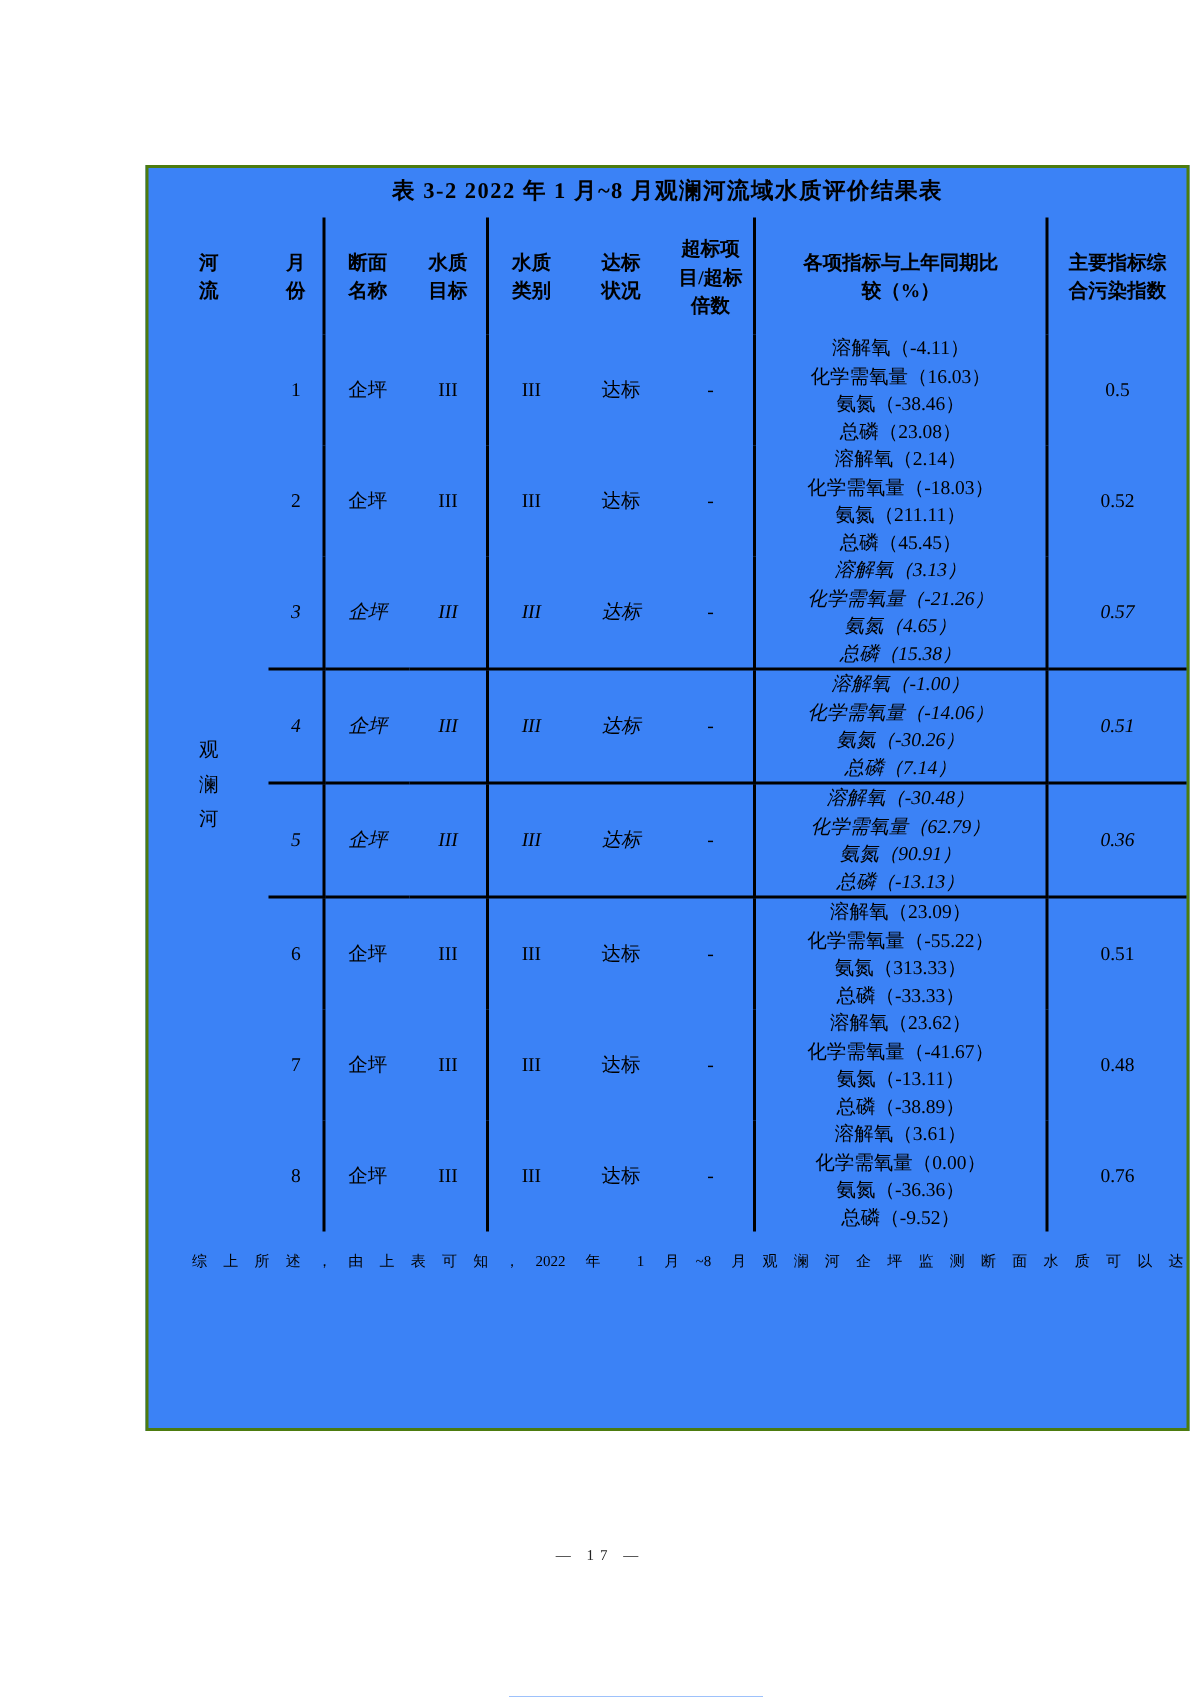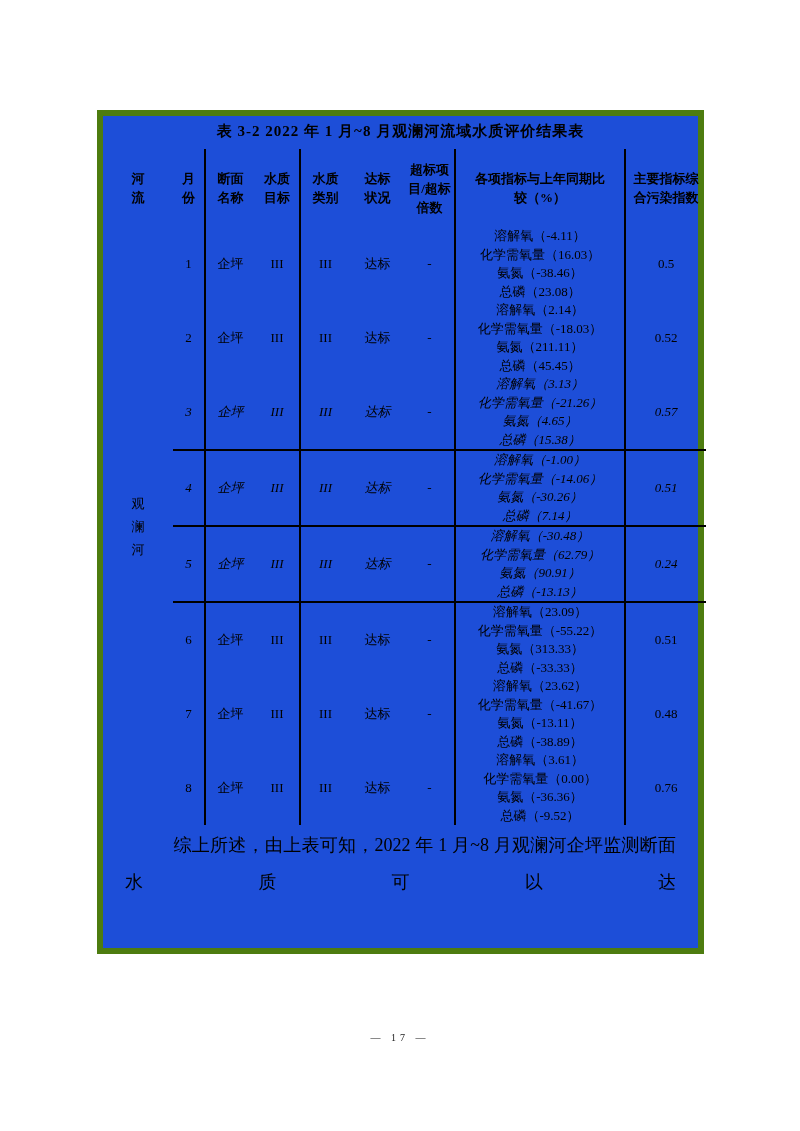--- a/index.html
+++ b/index.html
@@ -7,24 +7,24 @@
     width:800px;height:1131px;
     background:#ffffff;
     font-family:"Liberation Serif","DejaVu Serif",serif;
     color:#000;
     position:relative;
     overflow:hidden;
   }
   .frame{
     position:absolute;
     left:97px;top:110px;
-    width:607px;height:844px;
+    width:696px;height:844px;
     box-sizing:border-box;
-    border:6px solid #4d7c0f;
-    background:#1d4ed8;
+    border:2px solid #4d7c0f;
+    background:#3b82f6;
   }
   .title{
     margin-top:6px;
     text-align:center;
     font-size:15px;
     font-weight:bold;
     letter-spacing:1px;
   }
   table.wq{
     margin-top:8px;
@@ -56,22 +56,22 @@
   }
   td.river{
     white-space:pre-line;
     line-height:23px;
     font-size:13.5px;
   }
   .bR{border-right:2px solid #000;}
   tr.sep > td{border-bottom:2px solid #000;font-style:italic;}
   .summary{
     margin-top:2px;
-    padding:0 22px;
-    font-size:18px;
+    padding:0 2px;
+    font-size:10px;
     line-height:37px;
   }
   .s-line{text-align:justify;}
   .s-just{text-align-last:justify;}
   .s-first{text-indent:2.7em;}
   .pageno{
     position:absolute;
     top:1032px;left:0;
     width:100%;
     text-align:center;
@@ -184,21 +184,21 @@
       <td class="c bR">5</td>
       <td class="c">企坪</td>
       <td class="c bR">III</td>
       <td class="c">III</td>
       <td class="c">达标</td>
       <td class="c bR">-</td>
       <td class="ind bR">溶解氧（-30.48）
 化学需氧量（62.79）
 氨氮（90.91）
 总磷（-13.13）</td>
-      <td class="c">0.24</td>
+      <td class="c">0.36</td>
     </tr>
 
     <tr>
       <td class="c bR">6</td>
       <td class="c">企坪</td>
       <td class="c bR">III</td>
       <td class="c">III</td>
       <td class="c">达标</td>
       <td class="c bR">-</td>
       <td class="ind bR">溶解氧（23.09）

